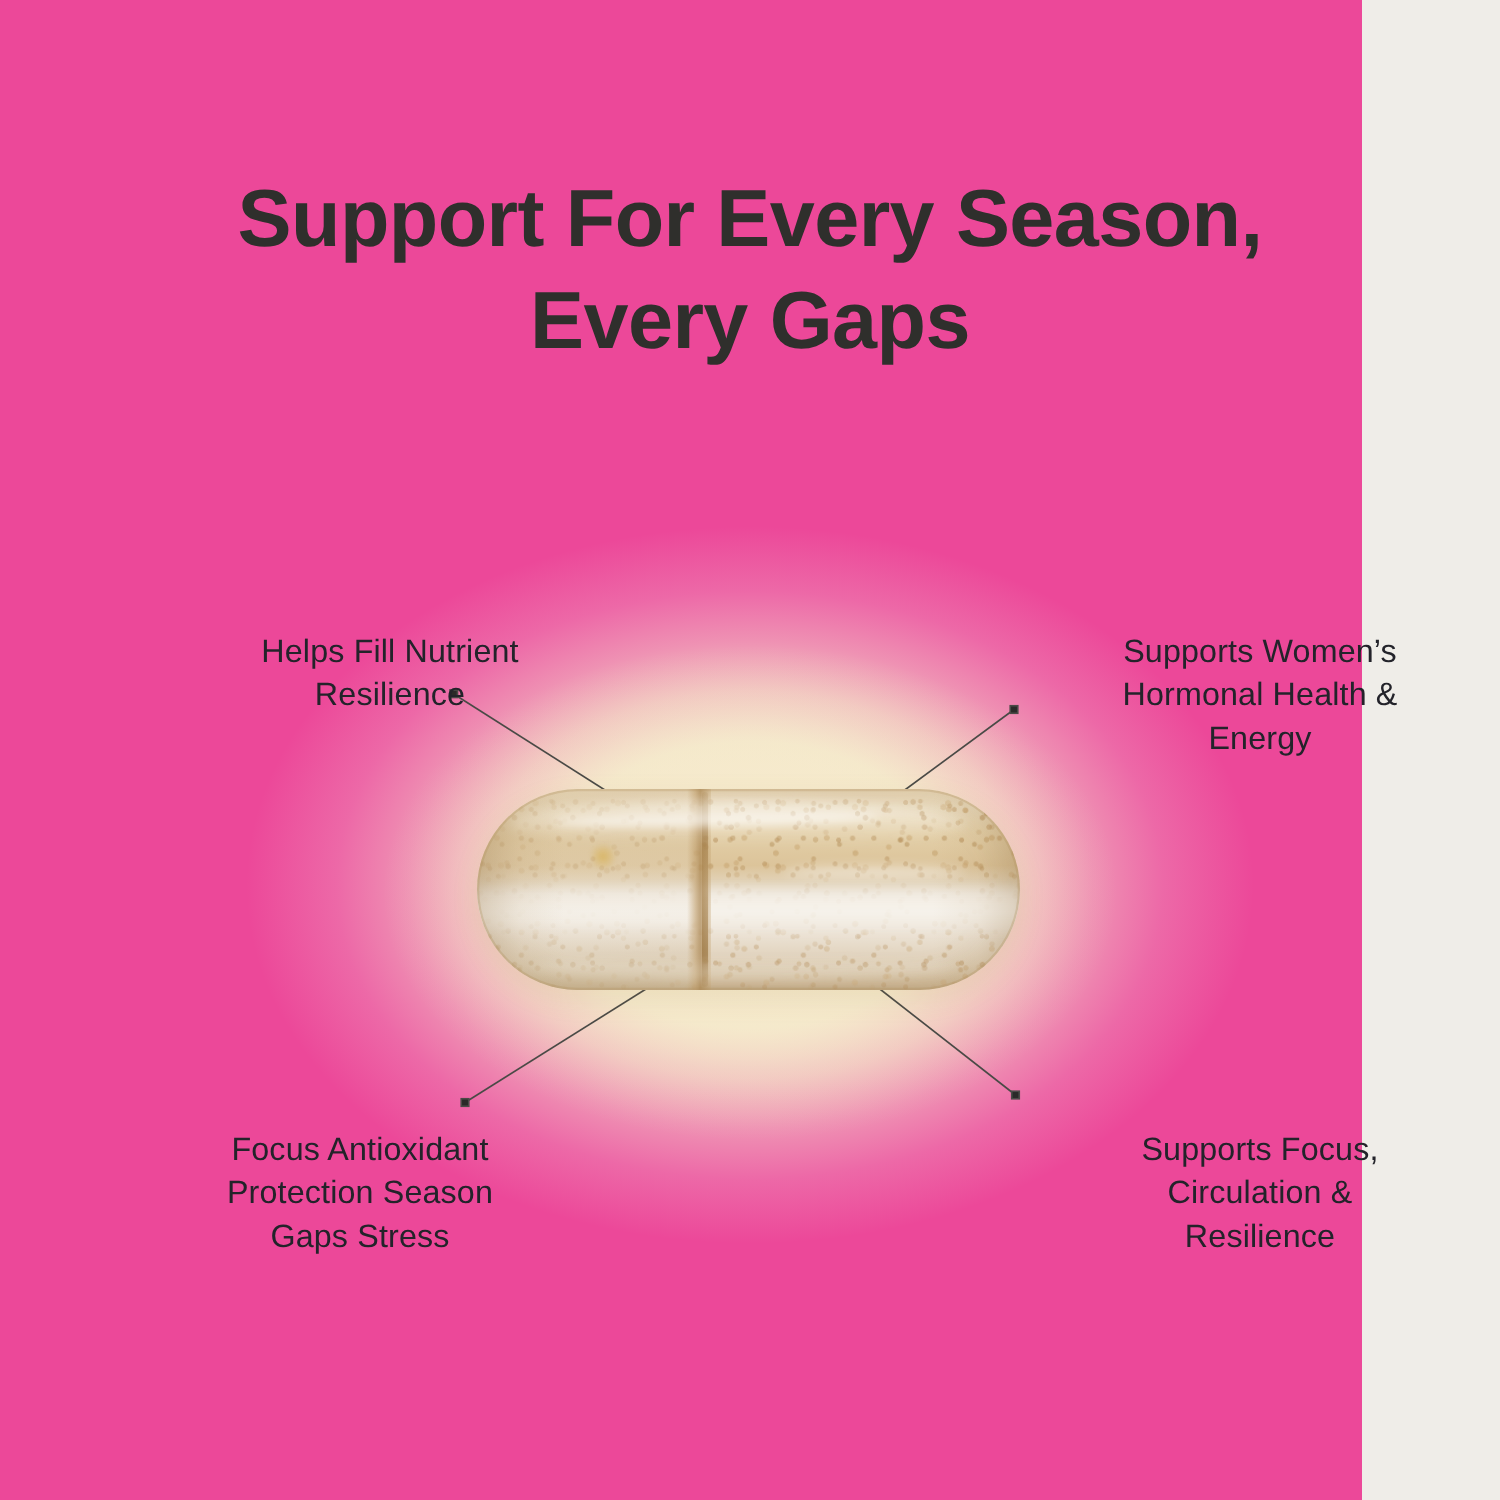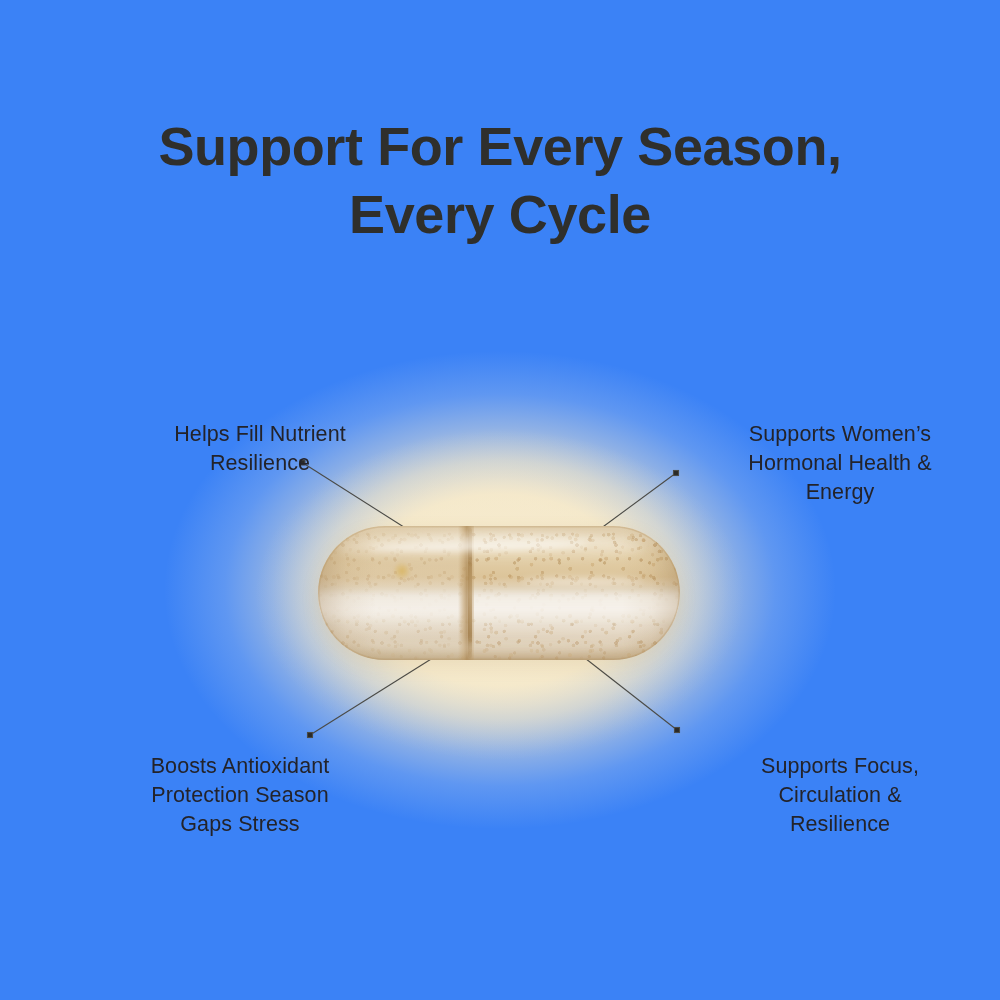--- a/index.html
+++ b/index.html
@@ -6,22 +6,22 @@
 
   html,body {
     width:1000px; height:1000px;
     background:#efede8;
     font-family:"Liberation Sans", sans-serif;
     overflow:hidden;
   }
 
   #stage {
     position:relative;
-    width:1000px; height:1000px;
-    background:#3b82f6;
+    width:908px; height:1000px;
+    background:#ec4899;
   }
 
   
   .glow {
     position:absolute;
     left:150px; top:330px;
     width:700px; height:520px;
     background:radial-gradient(ellipse 48% 46% at 50% 50%,
         #f7ecd2 0%,
         #f6ebd0 24%,
@@ -287,21 +287,21 @@
 </head>
 <body>
 
 <div id="stage">
 
   <div class="glow"></div>
   <div class="glow2"></div>
 
   <h1 class="headline">
     <span class="l">Support For Every Season,</span>
-    <span class="l">Every Cycle</span>
+    <span class="l">Every Gaps</span>
   </h1>
 
   <svg class="leaders" viewBox="0 0 1000 1000">
     <g stroke="#4a4a46" stroke-width="1.1" fill="#2a2a28">
       <line x1="303" y1="463" x2="429" y2="543"></line>
       <rect x="300" y="460" width="5" height="5"></rect>
       <rect x="426.5" y="540.5" width="5" height="5"></rect>
 
       <line x1="676" y1="473" x2="581" y2="543"></line>
       <rect x="673.5" y="470.5" width="5" height="5"></rect>
@@ -340,21 +340,21 @@
     <span class="l">Resilience</span>
   </div>
 
   <div class="callout c-tr">
     <span class="l">Supports Women’s</span>
     <span class="l">Hormonal Health &amp;</span>
     <span class="l">Energy</span>
   </div>
 
   <div class="callout c-bl">
-    <span class="l">Boosts Antioxidant</span>
+    <span class="l">Focus Antioxidant</span>
     <span class="l">Protection Season</span>
     <span class="l">Gaps Stress</span>
   </div>
 
   <div class="callout c-br">
     <span class="l">Supports Focus,</span>
     <span class="l">Circulation &amp;</span>
     <span class="l">Resilience</span>
   </div>
 

